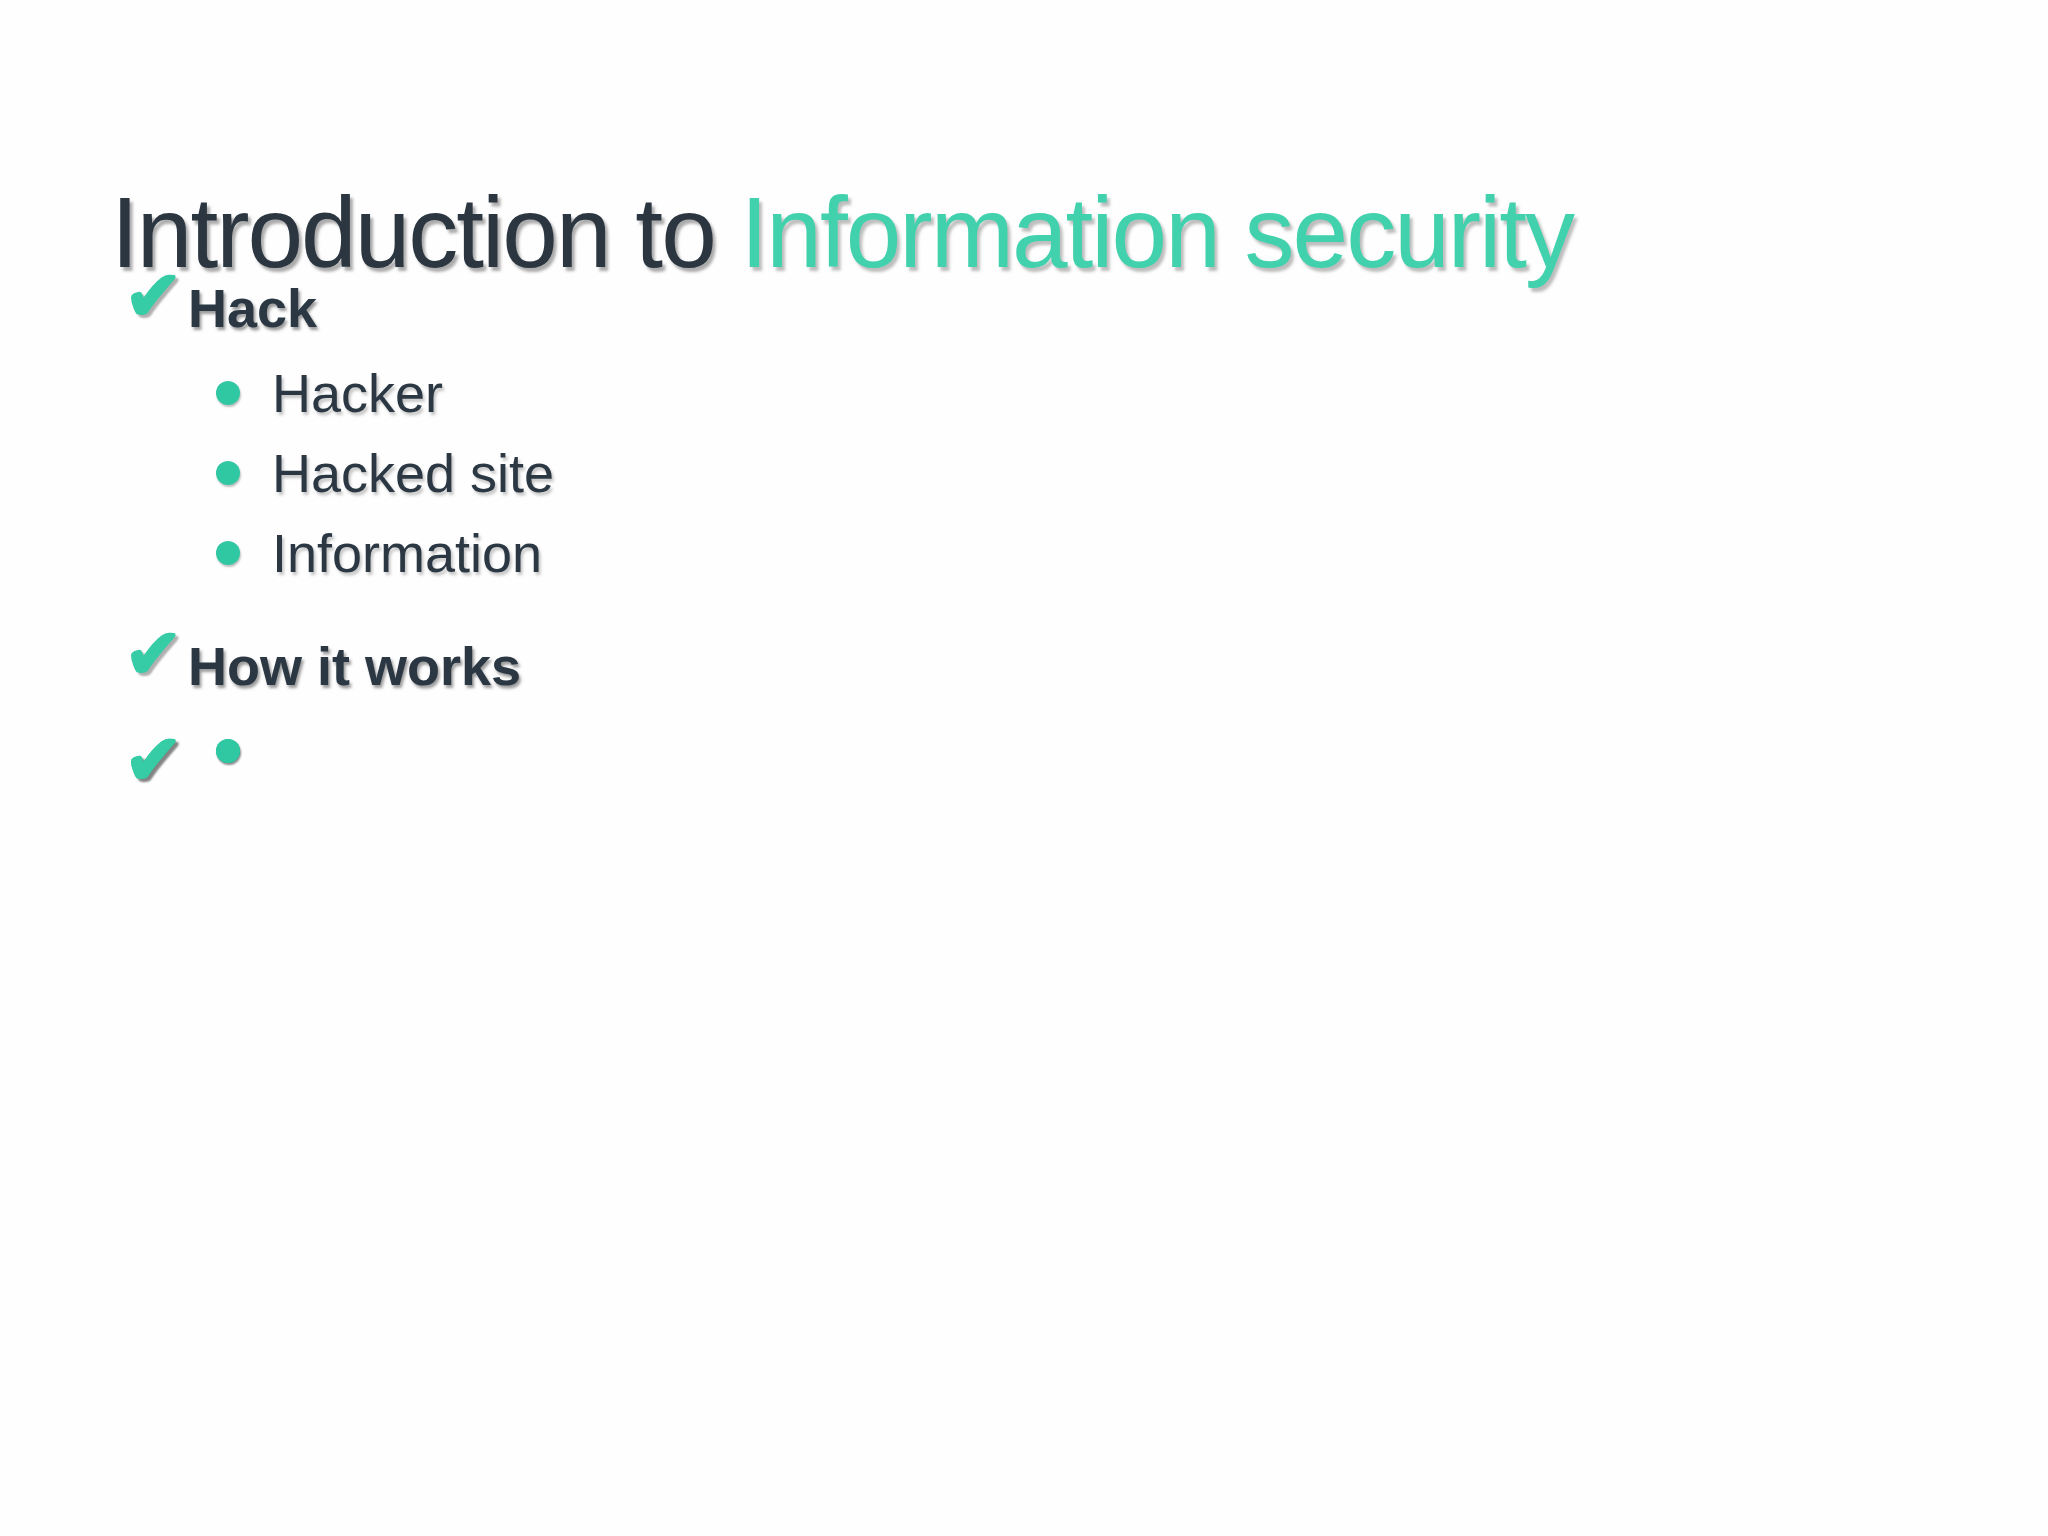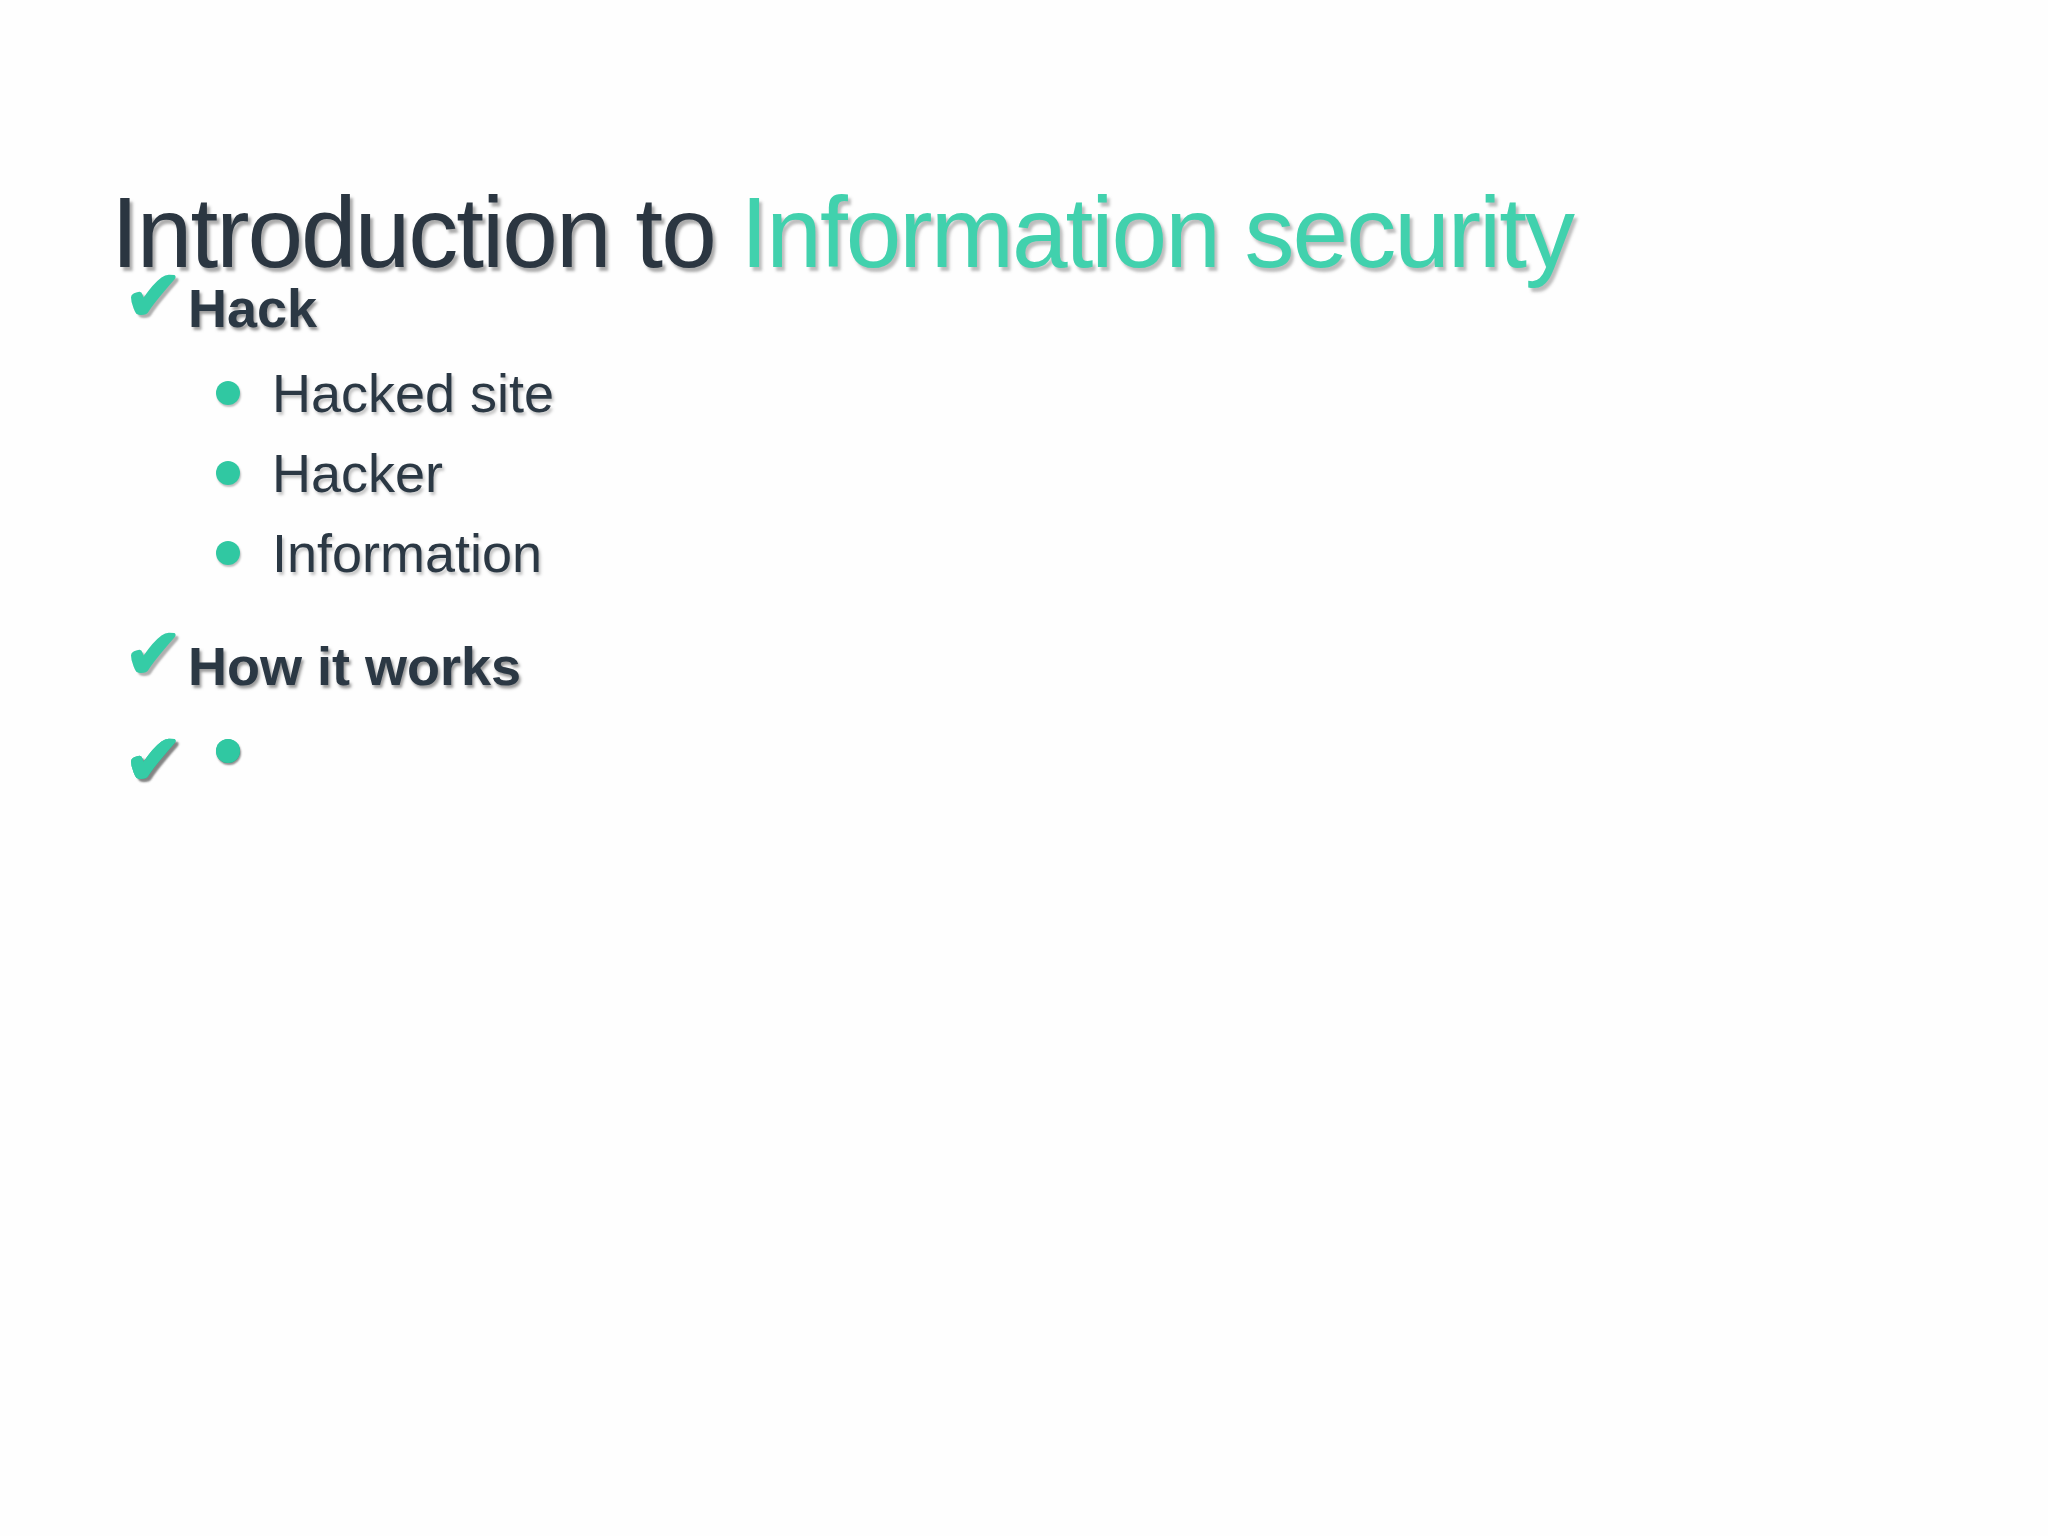--- a/index.html
+++ b/index.html
@@ -86,22 +86,22 @@
 
   <h1 class="title"><span class="dark">Introduction to </span><span class="teal">Information security</span></h1>
 
   <div class="outline">
     <div class="section">
       <div class="section-header">
         <span class="check">✔</span>
         <span>Hack</span>
       </div>
       <ul class="sub-list">
+          <li class="sub-item"><span class="dot"></span><span>Hacker</span></li>
           <li class="sub-item"><span class="dot"></span><span>Hacked site</span></li>
-          <li class="sub-item"><span class="dot"></span><span>Hacker</span></li>
           <li class="sub-item"><span class="dot"></span><span>Information</span></li>
         </ul>
     </div>
 
     <div class="section">
       <div class="section-header">
         <span class="check">✔</span>
         <span>How it works</span>
       </div>
       <ul class="sub-list">

